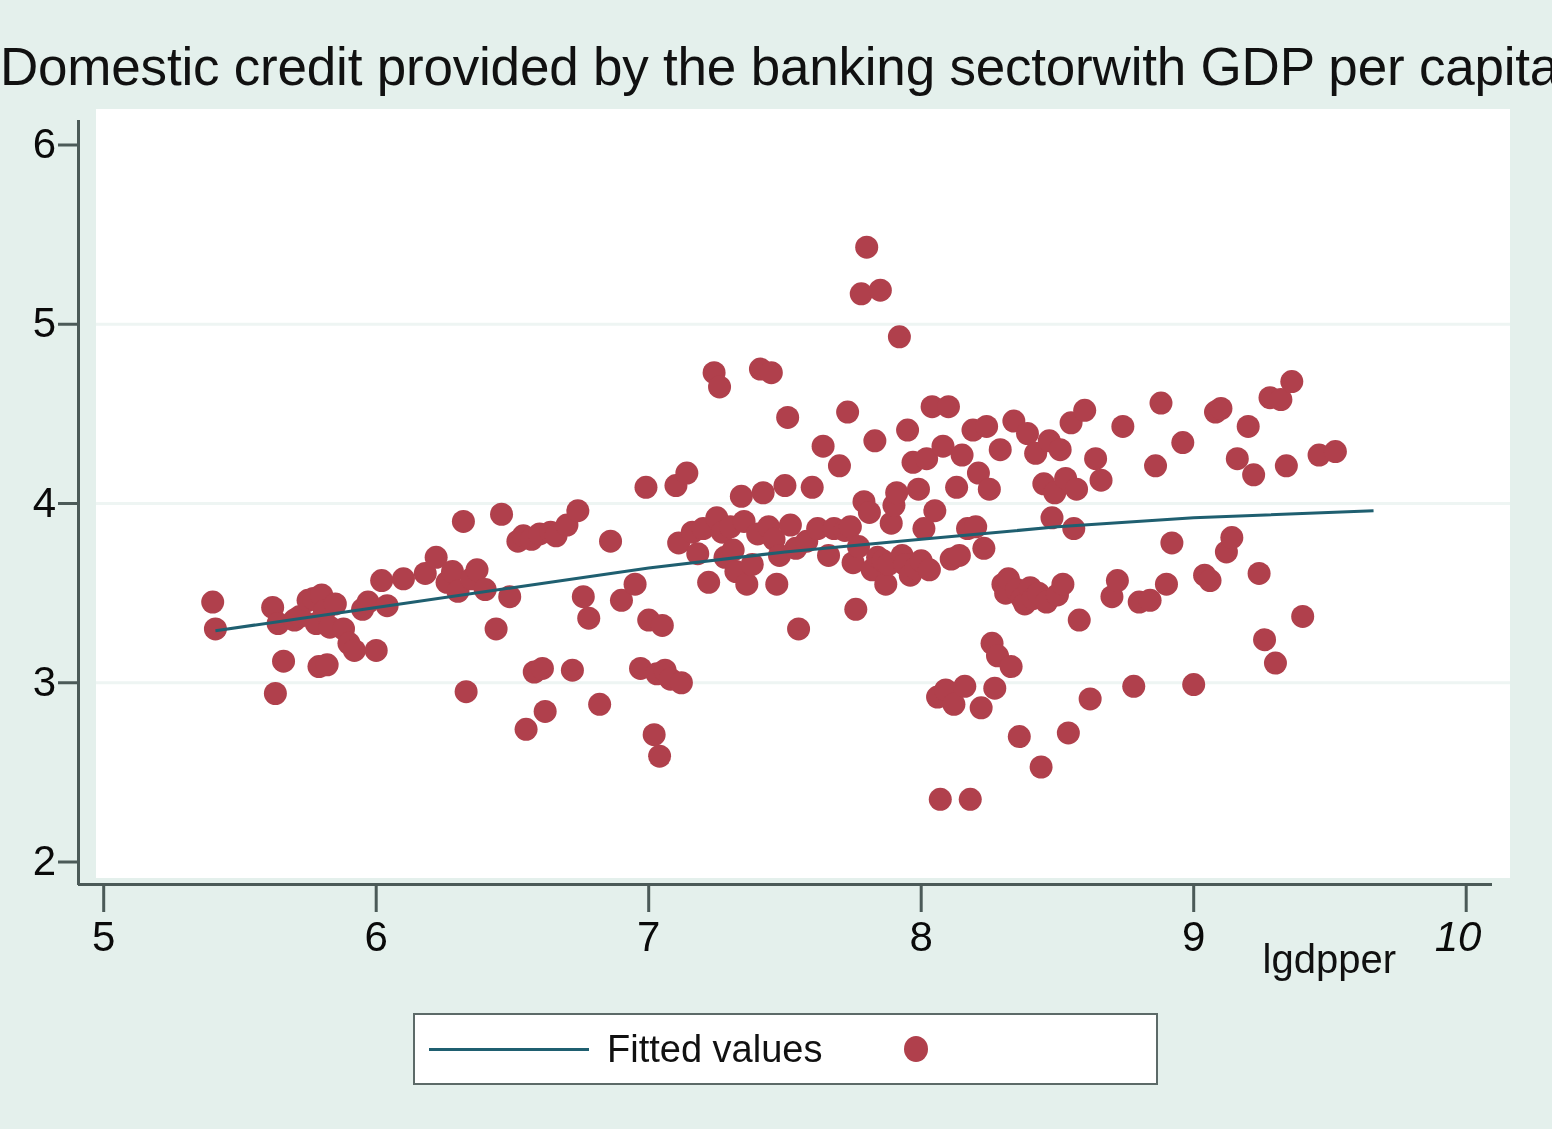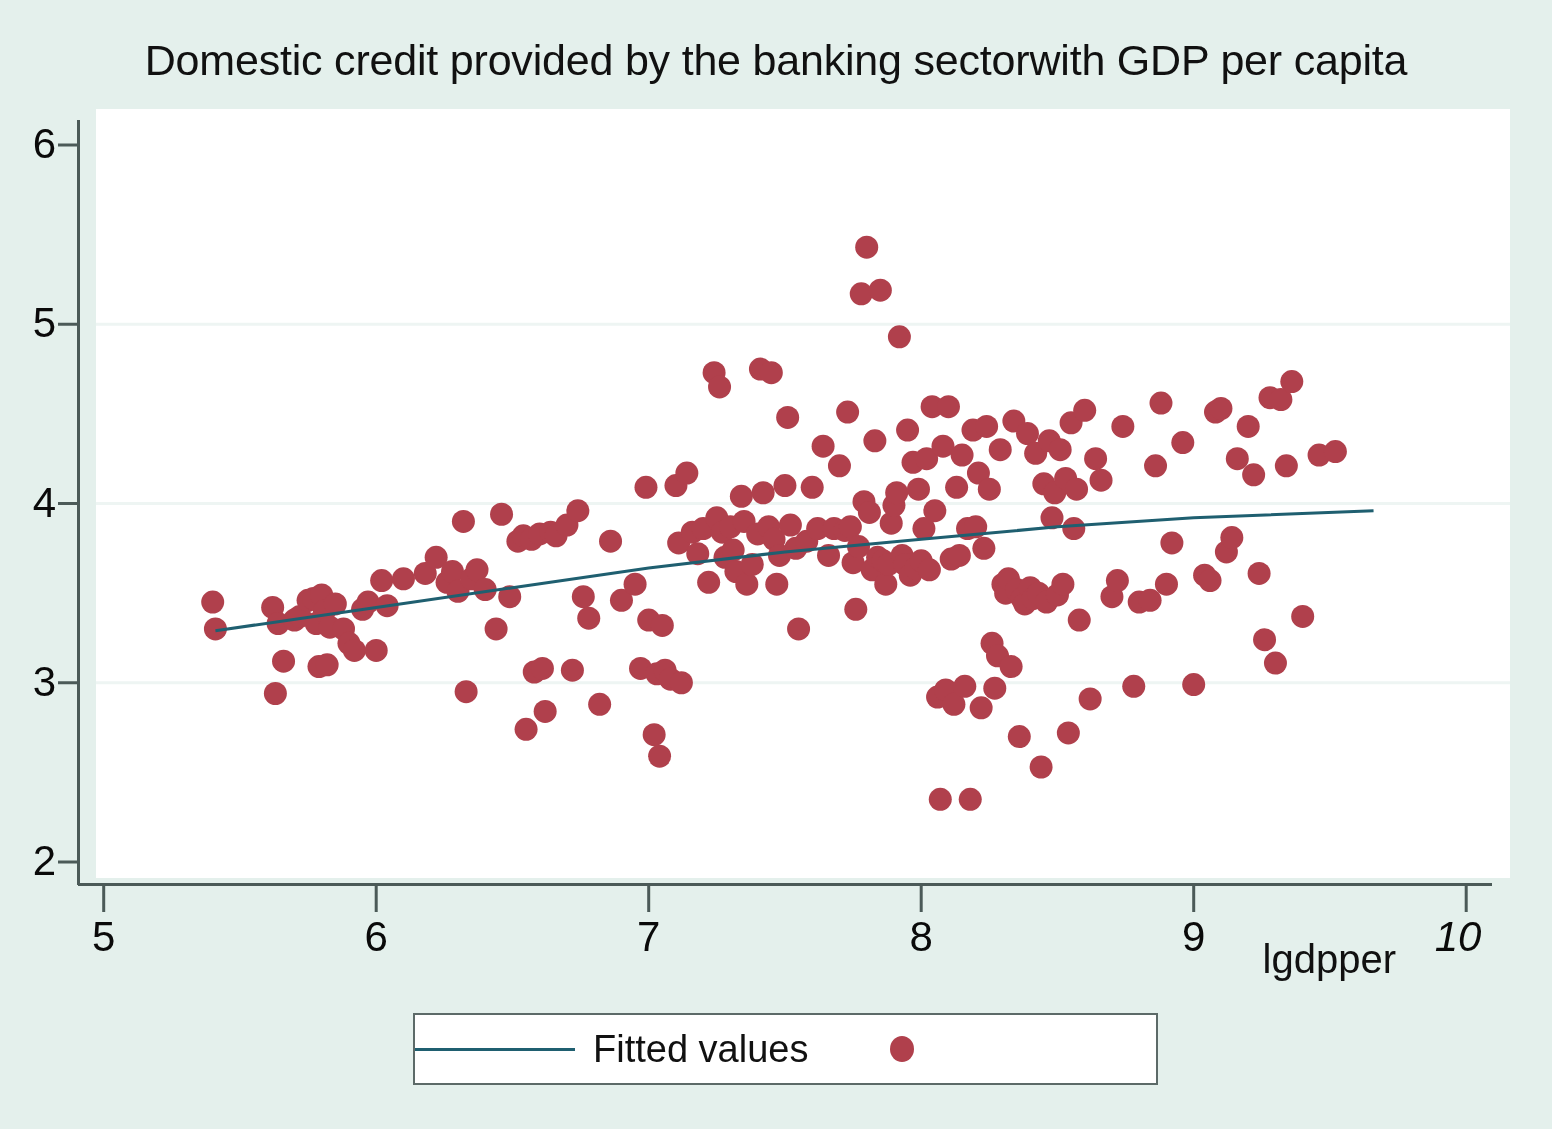--- a/index.html
+++ b/index.html
@@ -17,21 +17,21 @@
     position: relative;
     width: 1552px;
     height: 1129px;
   }
   #chart-title {
     position: absolute;
     left: 0;
     top: 36px;
     width: 1552px;
     text-align: center;
-    font-size: 43px;
+    font-size: 53px;
     color: #111111;
     letter-spacing: -0.2px;
     white-space: nowrap;
   }
   #plot-svg {
     position: absolute;
     left: 0;
     top: 0;
   }
   .tick-label {
@@ -64,20 +64,21 @@
     width: 745px;
     height: 72px;
     background: #ffffff;
     border: 2px solid #5c6a68;
     box-sizing: border-box;
   }
   .legend-row {
     display: flex;
     align-items: center;
     height: 100%;
+    padding-left: 14px;
     box-sizing: border-box;
   }
   .legend-line-swatch {
     width: 160px;
     height: 3px;
     background: #1f5f70;
     margin-right: 18px;
     flex: none;
   }
   .legend-text {

